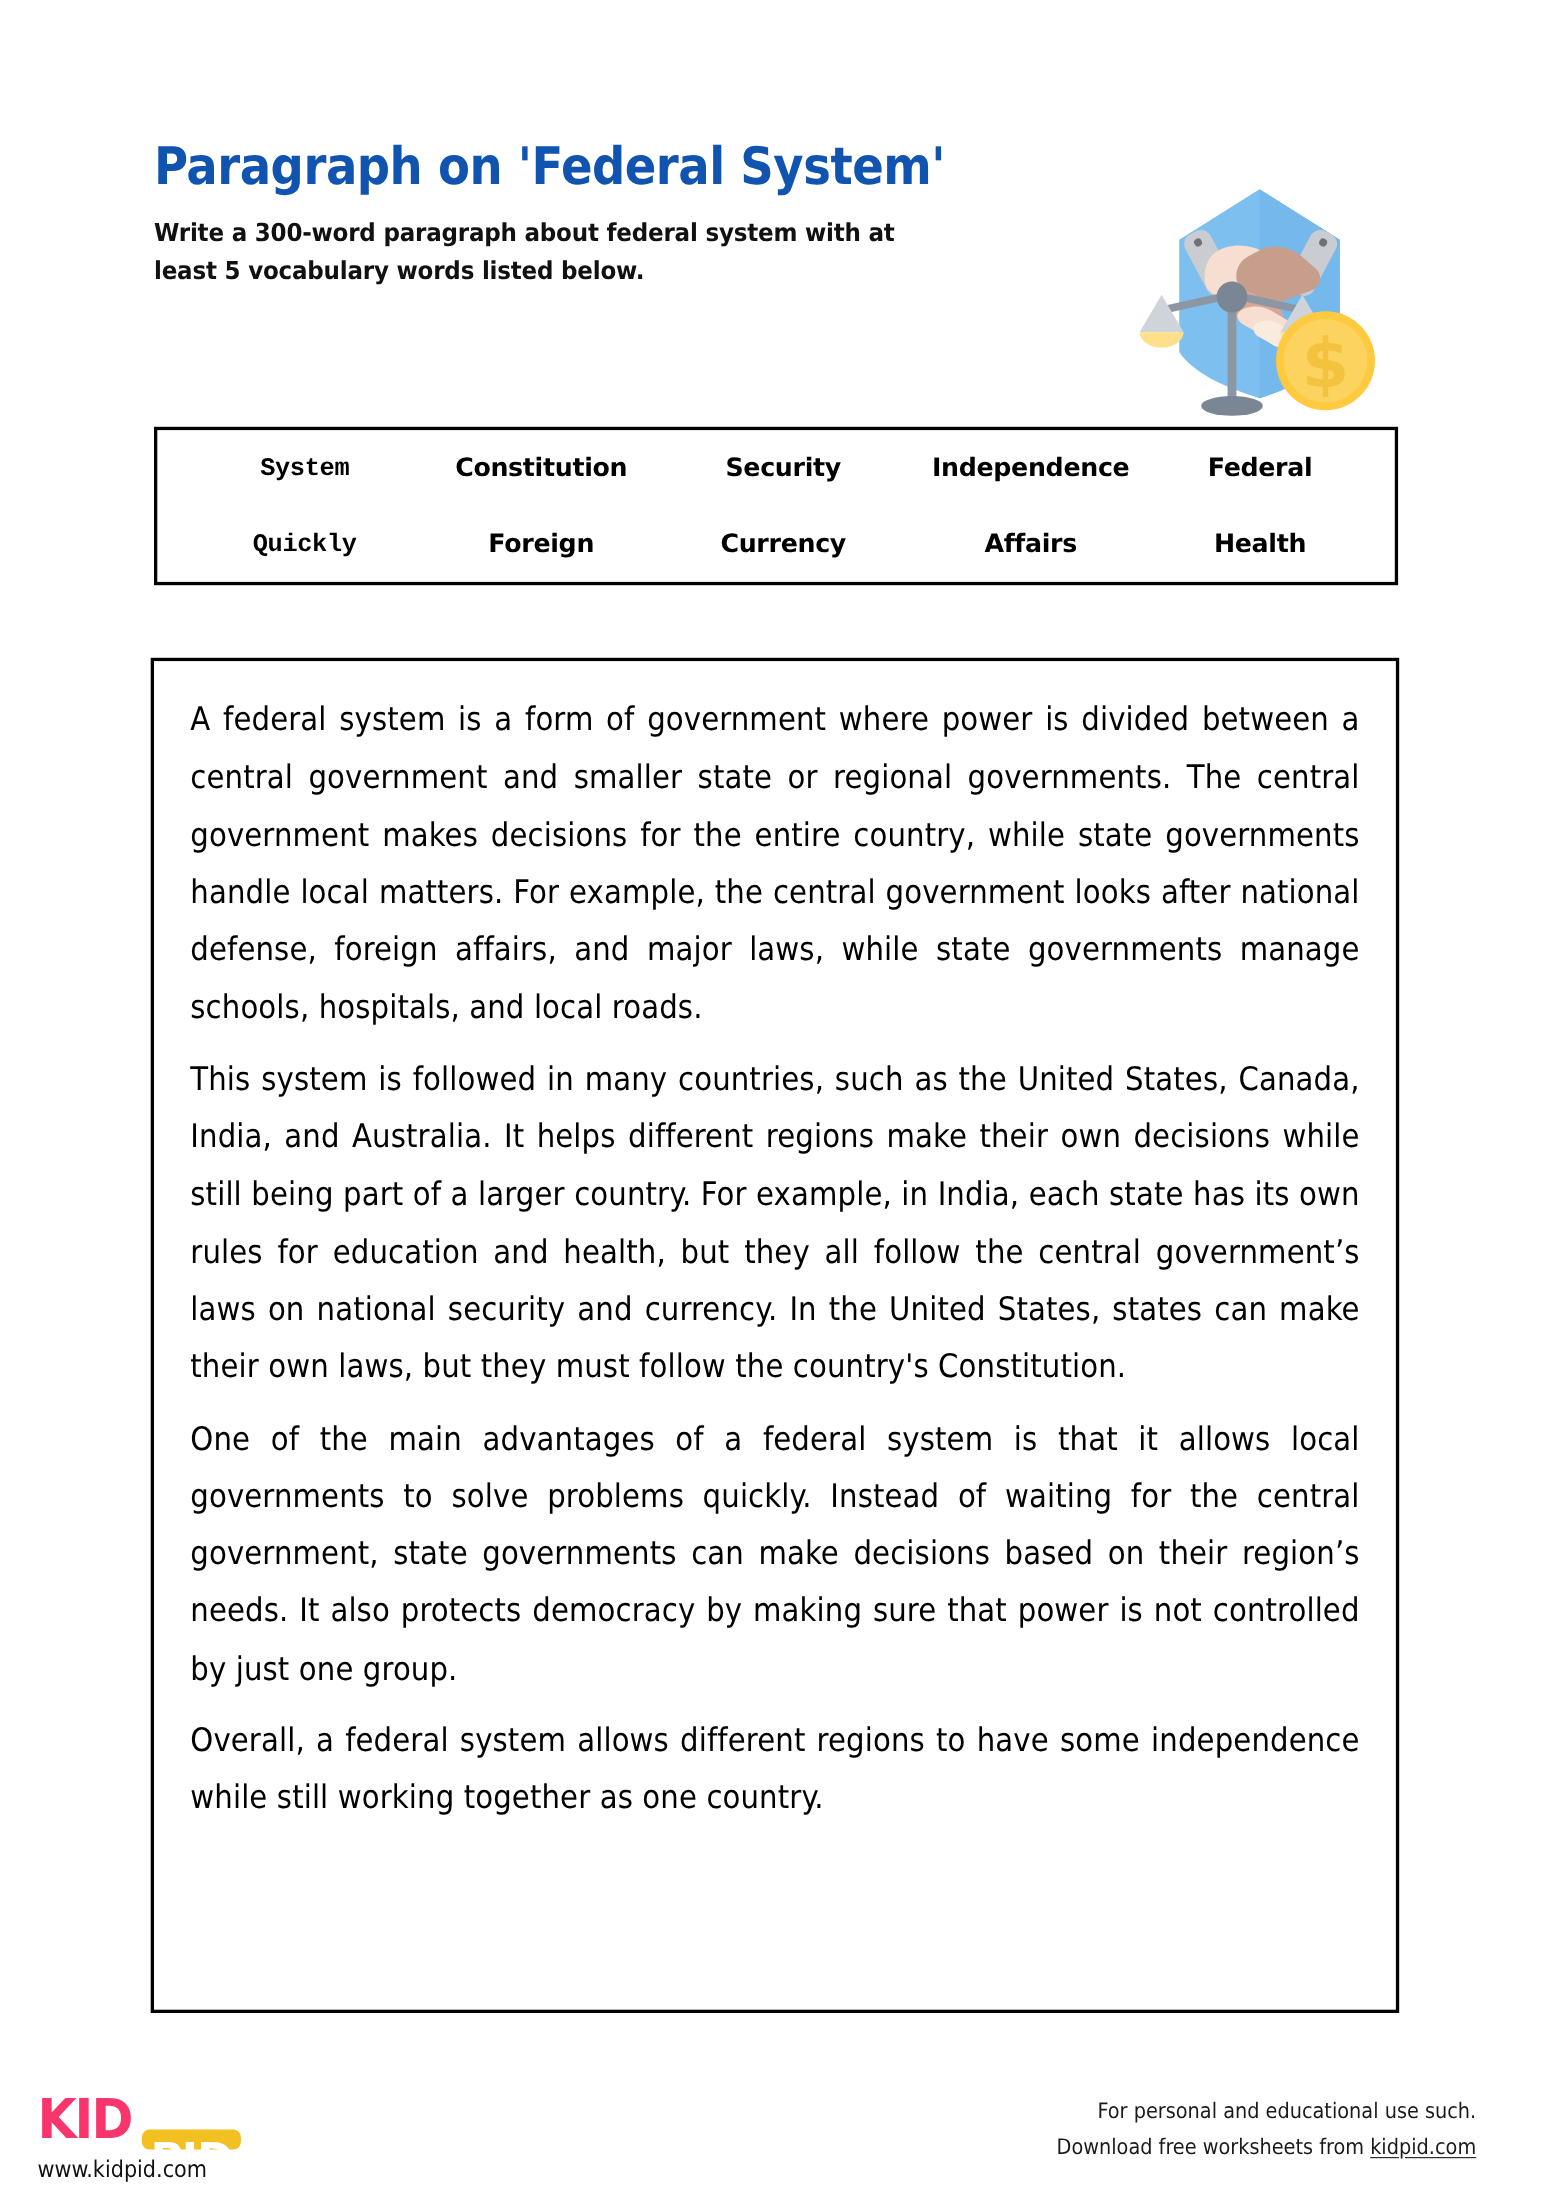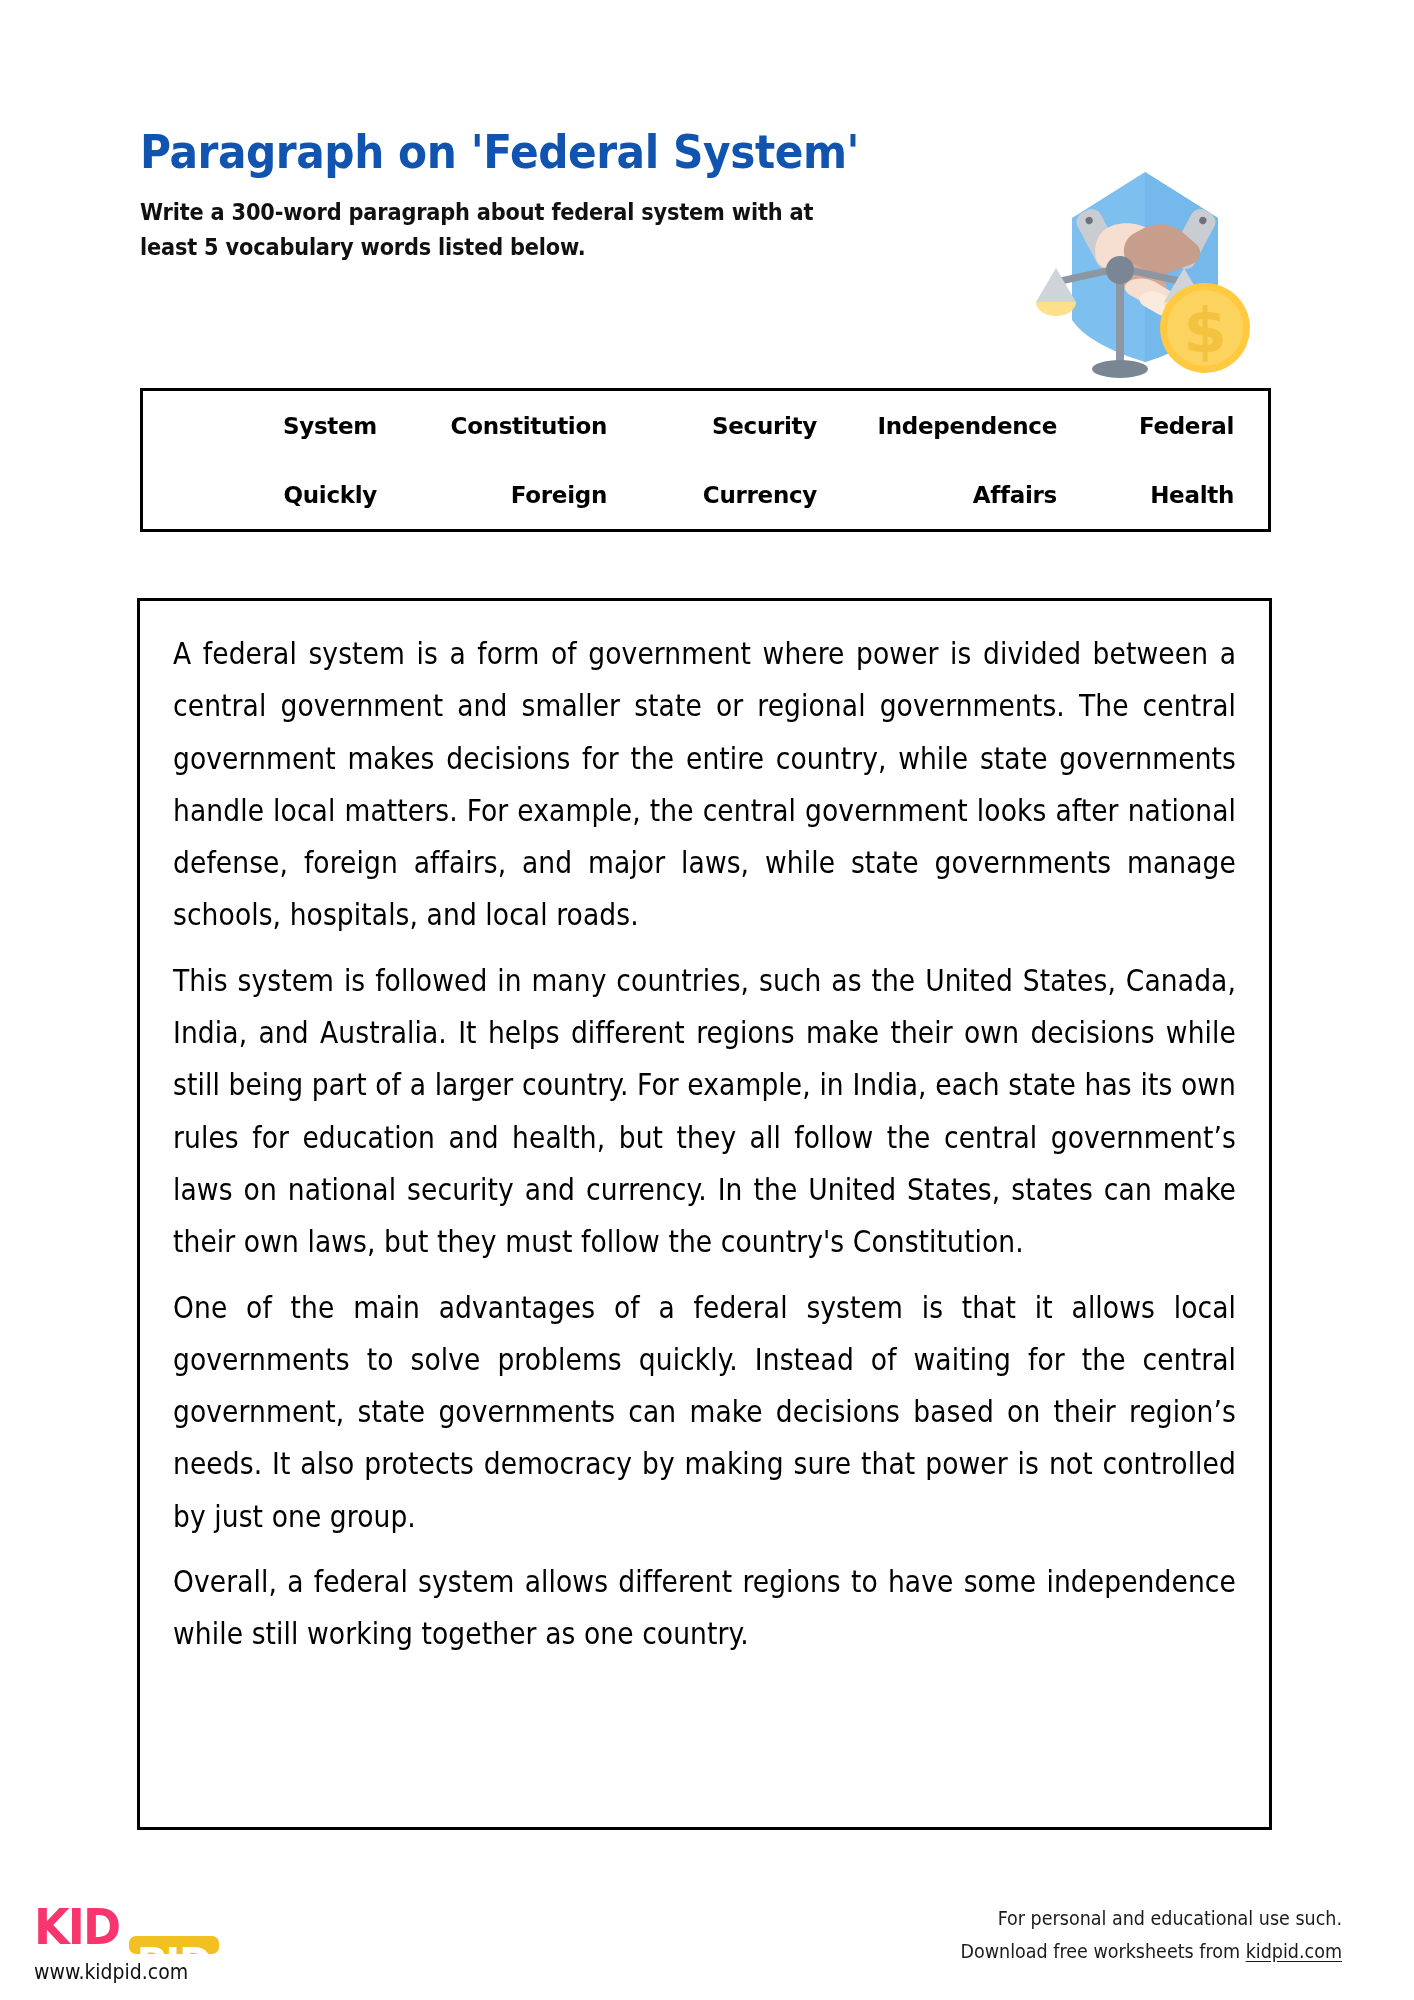--- a/index.html
+++ b/index.html
@@ -75,28 +75,28 @@
   }
   .vocab-row {
     display: flex;
     align-items: center;
     height: 50%;
     padding: 0 34px 0 34px;
     box-sizing: border-box;
   }
   .vocab-cell {
     flex: 1 1 0;
-    text-align: right;
+    text-align: center;
     font-family: "DejaVu Sans", sans-serif;
     font-size: 23px;
     font-weight: 700;
     color: #000000;
     letter-spacing: -0.3px;
   }
-  .vocab-cell.c0 { flex: 0 0 200px; text-align: right; }
+  .vocab-cell.c0 { flex: 0 0 200px; text-align: center; font-family: Liberation Mono, monospace; }
   .vocab-cell.c1 { flex: 0 0 230px; }
   .vocab-cell.c2 { flex: 0 0 210px; }
   .vocab-cell.c3 { flex: 0 0 240px; }
   .vocab-cell.c4 { flex: 1 1 auto; }
 
   
   .answer-box {
     position: absolute;
     left: 137px;
     top: 598px;

